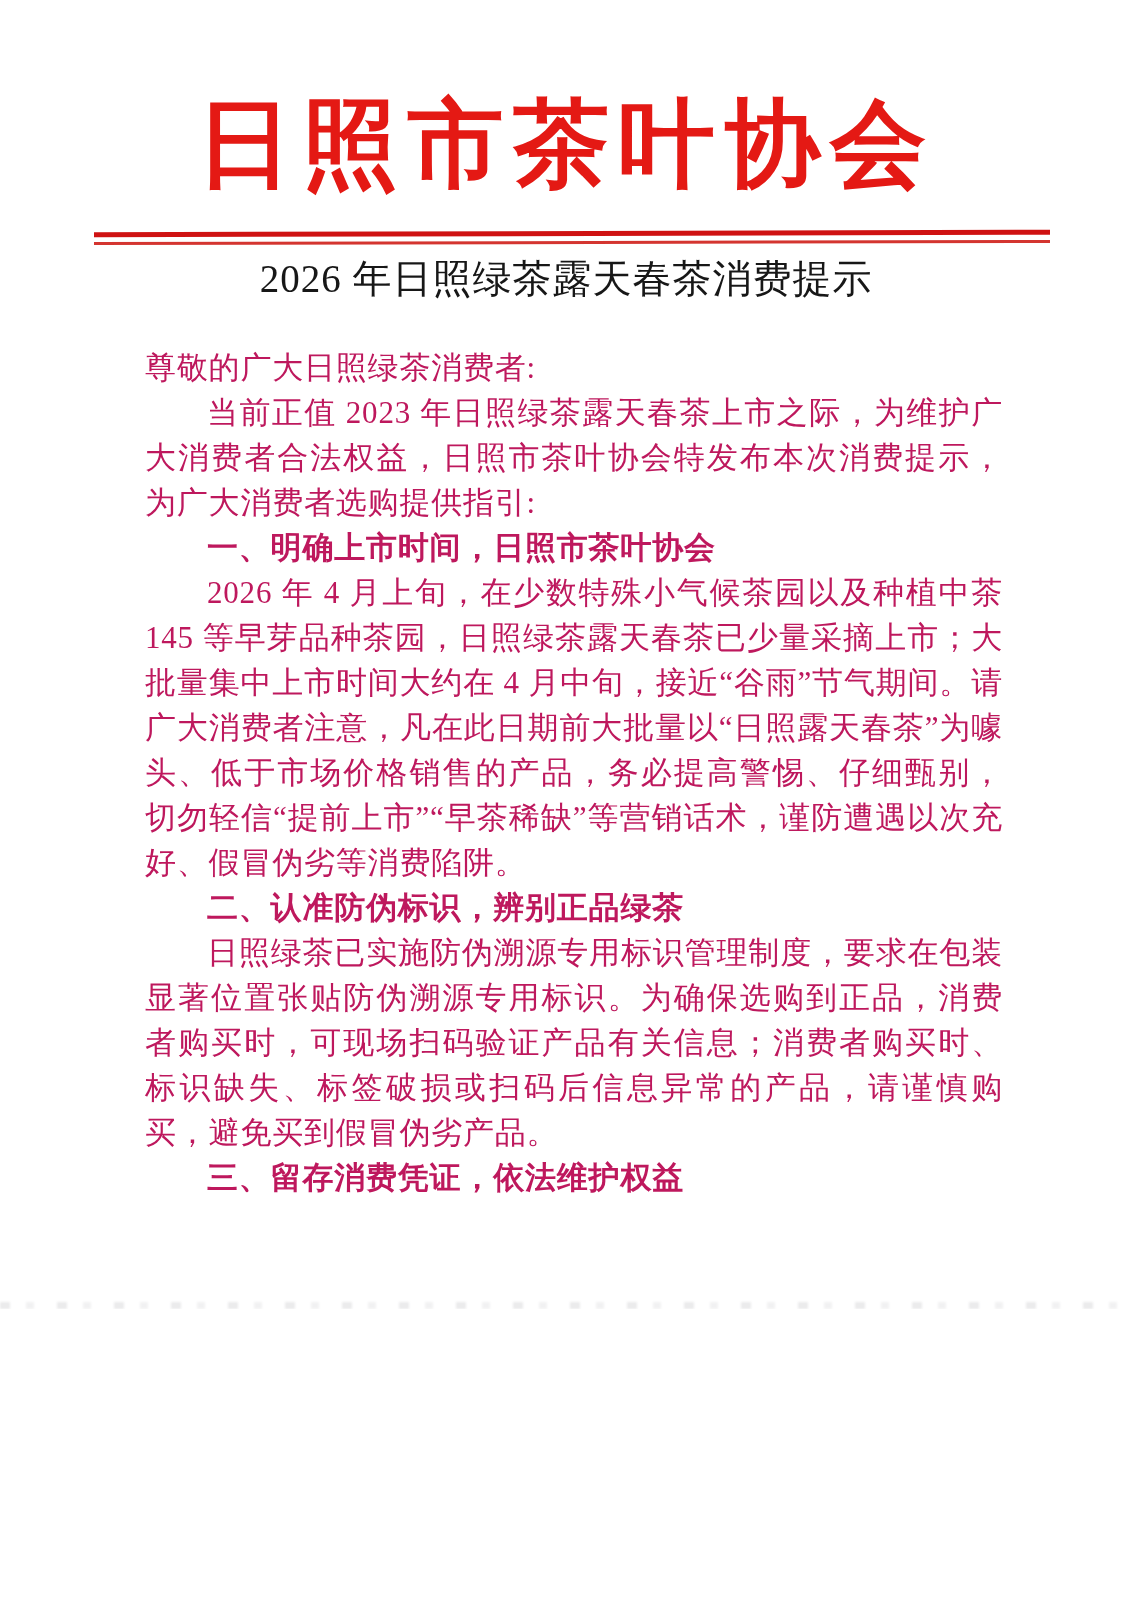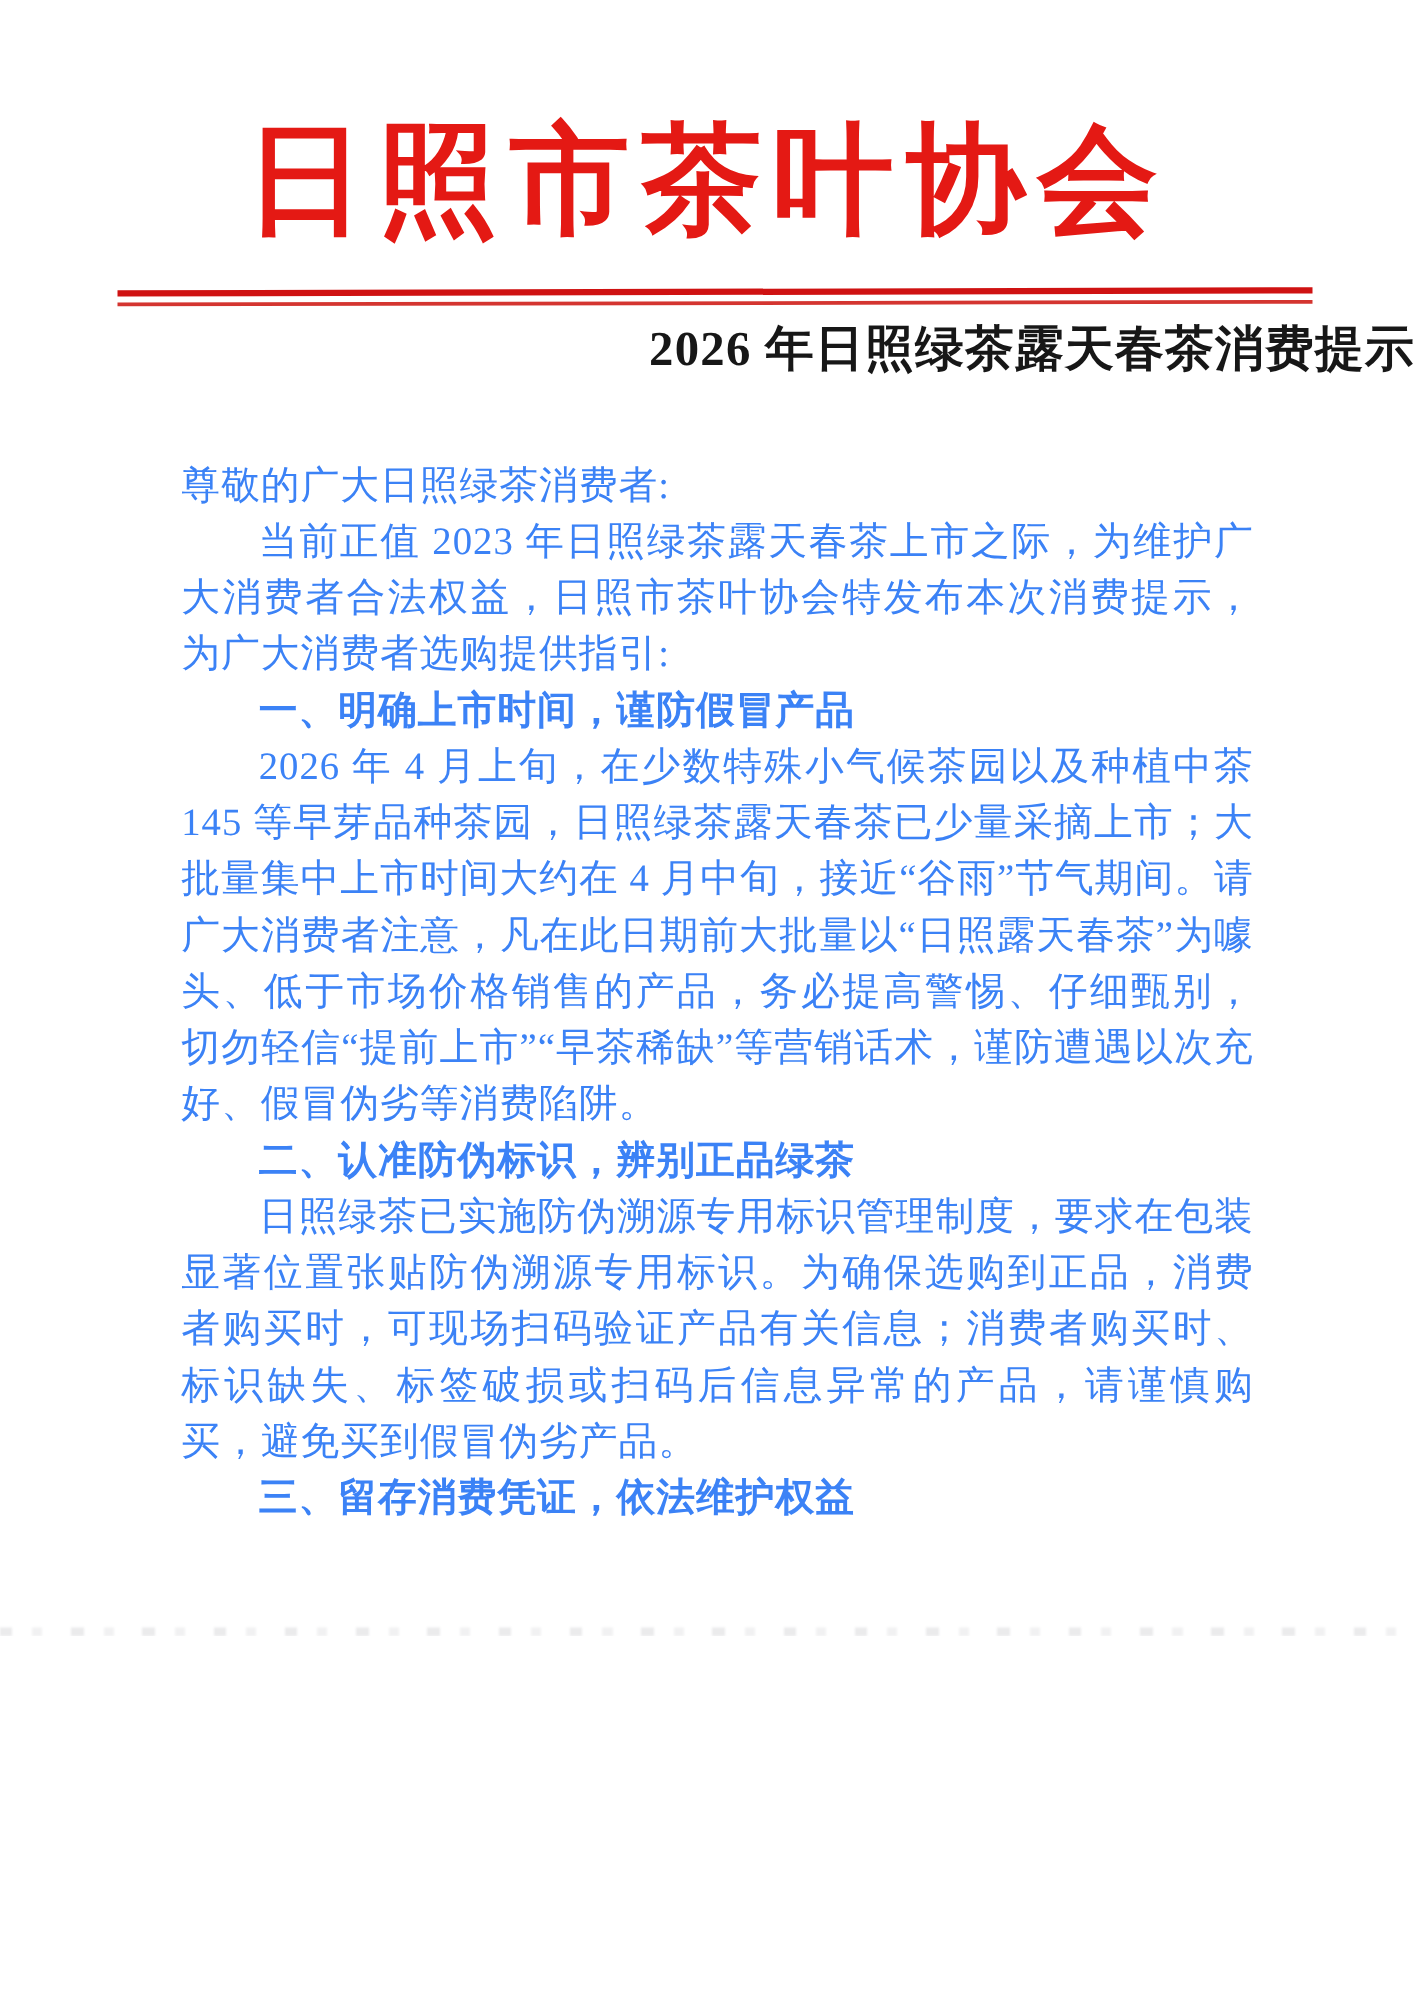--- a/index.html
+++ b/index.html
@@ -47,36 +47,36 @@
     margin-top: 5px;
     height: 3px;
     background: #d43530;
     transform: rotate(-0.12deg);
   }
   .doc-title {
     position: absolute;
     top: 252px;
     left: 0;
     width: 100%;
-    text-align: right;
+    text-align: center;
     font-family: "Liberation Serif", "DejaVu Serif", serif;
     font-size: 39px;
-    font-weight: bold;
+    font-weight: normal;
     color: #171717;
     letter-spacing: 1px;
     white-space: nowrap;
   }
 
   
   .doc-body {
     position: absolute;
-    top: 365px;
+    top: 345px;
     left: 145px;
     width: 858px;
-    color: #3b82f6;
+    color: #be185d;
   }
   .doc-body p {
     font-size: 31px;
     line-height: 45px;
     letter-spacing: 0.8px;
     text-align: justify;
   }
   .indent { text-indent: 2em; }
   .section-heading {
     font-family: "Liberation Sans", "DejaVu Sans", sans-serif;
@@ -163,21 +163,21 @@
     <div class="rule-thin"></div>
   </div>
 
   <div class="doc-title">2026 年日照绿茶露天春茶消费提示</div>
 
   <div class="doc-body">
     <p>尊敬的广大日照绿茶消费者:</p>
 
     <p class="indent">当前正值 2023 年日照绿茶露天春茶上市之际，为维护广大消费者合法权益，日照市茶叶协会特发布本次消费提示，为广大消费者选购提供指引:</p>
 
-    <p class="section-heading">一、明确上市时间，谨防假冒产品</p>
+    <p class="section-heading">一、明确上市时间，日照市茶叶协会</p>
     <p class="indent">2026 年 4 月上旬，在少数特殊小气候茶园以及种植中茶 145 等早芽品种茶园，日照绿茶露天春茶已少量采摘上市；大批量集中上市时间大约在 4 月中旬，接近“谷雨”节气期间。请广大消费者注意，凡在此日期前大批量以“日照露天春茶”为噱头、低于市场价格销售的产品，务必提高警惕、仔细甄别，切勿轻信“提前上市”“早茶稀缺”等营销话术，谨防遭遇以次充好、假冒伪劣等消费陷阱。</p>
 
     <p class="section-heading">二、认准防伪标识，辨别正品绿茶</p>
     <p class="indent">日照绿茶已实施防伪溯源专用标识管理制度，要求在包装显著位置张贴防伪溯源专用标识。为确保选购到正品，消费者购买时，可现场扫码验证产品有关信息；消费者购买时、标识缺失、标签破损或扫码后信息异常的产品，请谨慎购买，避免买到假冒伪劣产品。</p>
 
     <p class="section-heading">三、留存消费凭证，依法维护权益</p>
   </div>
 
   <div class="signature">
     <div class="sig-org">日照市茶叶协会</div>

